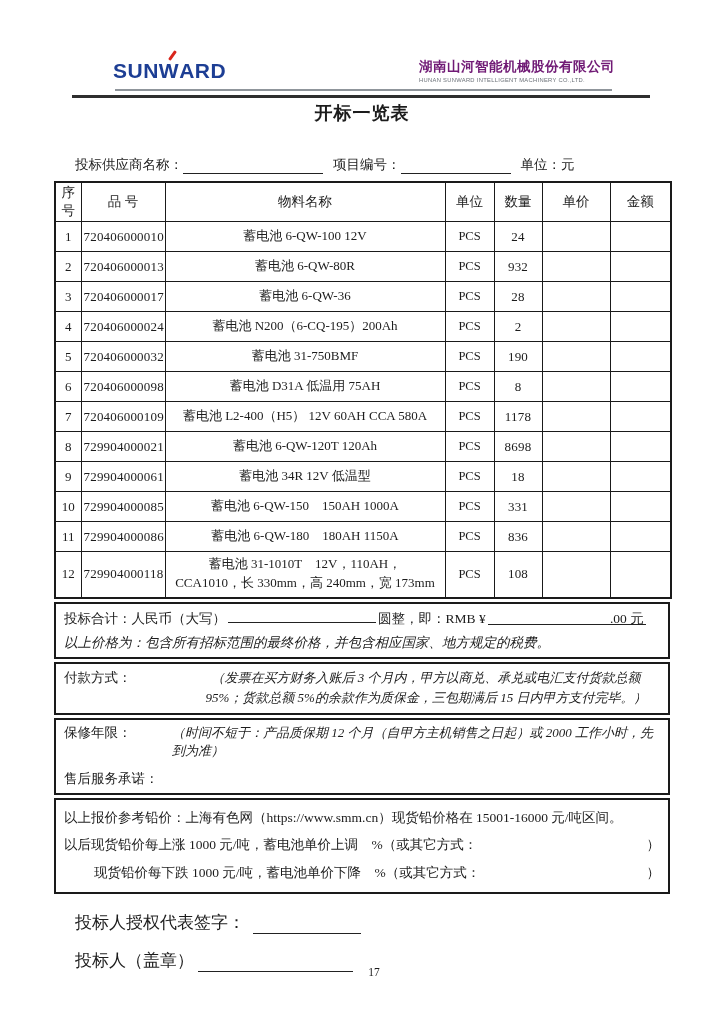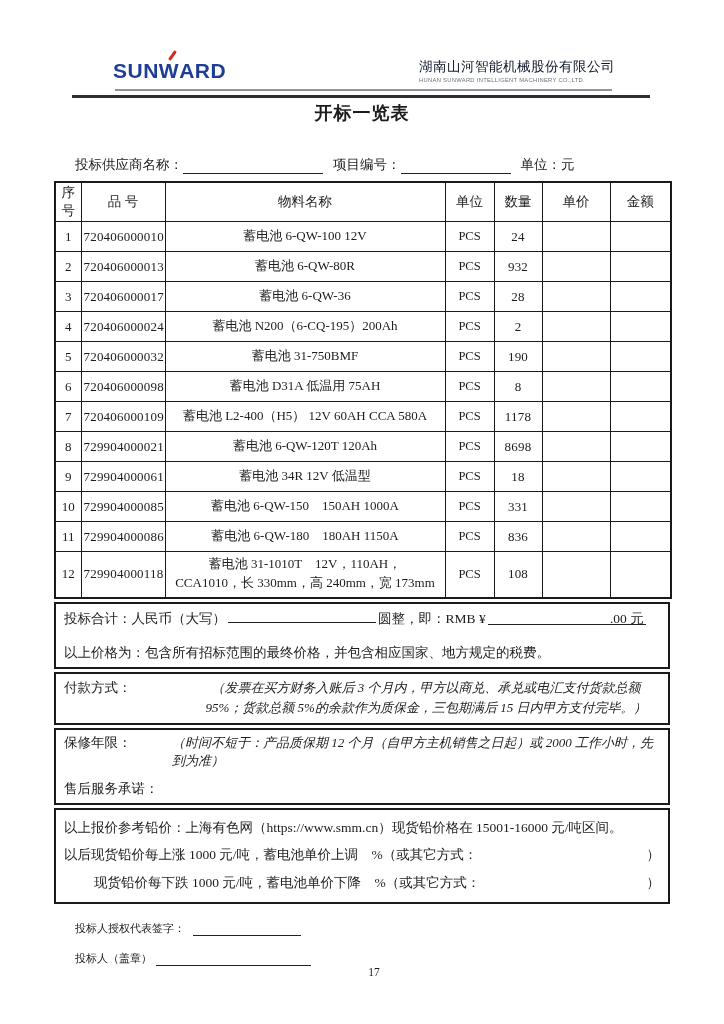--- a/index.html
+++ b/index.html
@@ -14,22 +14,22 @@
 
   
   .hdr { display: flex; justify-content: space-between; align-items: flex-end;
          margin: 0 55px 6px 59px; }
   .logo { font-family: "Liberation Sans", sans-serif; font-weight: bold;
           font-size: 21px; letter-spacing: 0.5px; color: #1d3e94; position: relative; }
   .logo .w-wrap { position: relative; display: inline-block; }
   .w-accent { position: absolute; top: -5px; right: 1px; width: 11px; height: 3px;
               background: #d9261c; transform: rotate(-55deg); border-radius: 1px; }
   .company { text-align: left; }
-  .company-cn { font-family: "Liberation Sans", sans-serif; font-weight: normal;
-                font-size: 13.5px; color: #0f172a; letter-spacing: 0.5px; }
+  .company-cn { font-family: "Liberation Sans", sans-serif; font-weight: bold;
+                font-size: 13.5px; color: #701a75; letter-spacing: 0.5px; }
   .company-en { font-family: "Liberation Sans", sans-serif; font-size: 5.8px;
                 color: #6b7178; letter-spacing: 0.3px; margin-top: 1px; }
   .gray-line { height: 2px; background: #8f959b; margin: 0 58px 4px 61px; }
   .black-line { height: 3px; background: #2e2e2e; margin: 0 20px 0 18px; }
 
   
   .attachment { font-size: 15px; font-weight: bold; margin: 13px 0 0 18px; }
   .doc-title { font-size: 18px; font-weight: bold; text-align: center; margin-top: 3px;
                letter-spacing: 1px; }
 
@@ -59,36 +59,36 @@
   td.name { white-space: pre-line; line-height: 1.45; }
   td.code, td.qty { font-size: 13px; letter-spacing: 0.2px; }
   td.unit { font-size: 12.5px; }
 
   
   .box { width: 616px; border: 2px solid #1a1a1a; font-size: 13.5px;
          padding: 4px 8px 5px 8px; margin-top: 3px; }
   .box .row { display: flex; align-items: baseline; white-space: nowrap; }
   .u-blank1 { width: 148px; margin: 0 2px; }
   .u-blank2 { width: 158px; margin-left: 2px; text-align: right; padding-right: 2px; }
-  .summary-line2 { margin-top: 16px; }
+  .summary-line2 { margin-top: 6px; font-style: italic; }
 
   .label-col { flex: 0 0 128px; }
   .italic-col { flex: 1; font-style: italic; text-align: center; line-height: 1.55;
                 font-size: 13px; }
   .warranty-box .italic-inline { font-style: italic; font-size: 13px; }
   .warranty-box .row1 { display: flex; align-items: baseline; gap: 12px; }
   .warranty-box .row1 .label-col { flex: 0 0 96px; }
   .warranty-box .after-sales { margin-top: 10px; }
 
   .lead-box .lead-line { display: flex; justify-content: space-between;
                          line-height: 2.05; }
   .lead-box .indent { padding-left: 30px; }
 
   
-  .sig { display: flex; align-items: flex-end; font-size: 11px; margin-left: 21px;
+  .sig { display: flex; align-items: flex-end; font-size: 17px; margin-left: 21px;
          white-space: nowrap; }
   .sig1 { margin-top: 17px; }
   .sig2 { margin-top: 15px; }
   .sig-blank1 { width: 108px; margin-left: 8px; }
   .sig-blank2 { width: 155px; margin-left: 4px; }
 
   .page-number { position: absolute; bottom: 46px; left: 0; width: 724px;
                  text-align: center; font-size: 11.5px; margin-left: 12px; }
 </style>
 </head>

